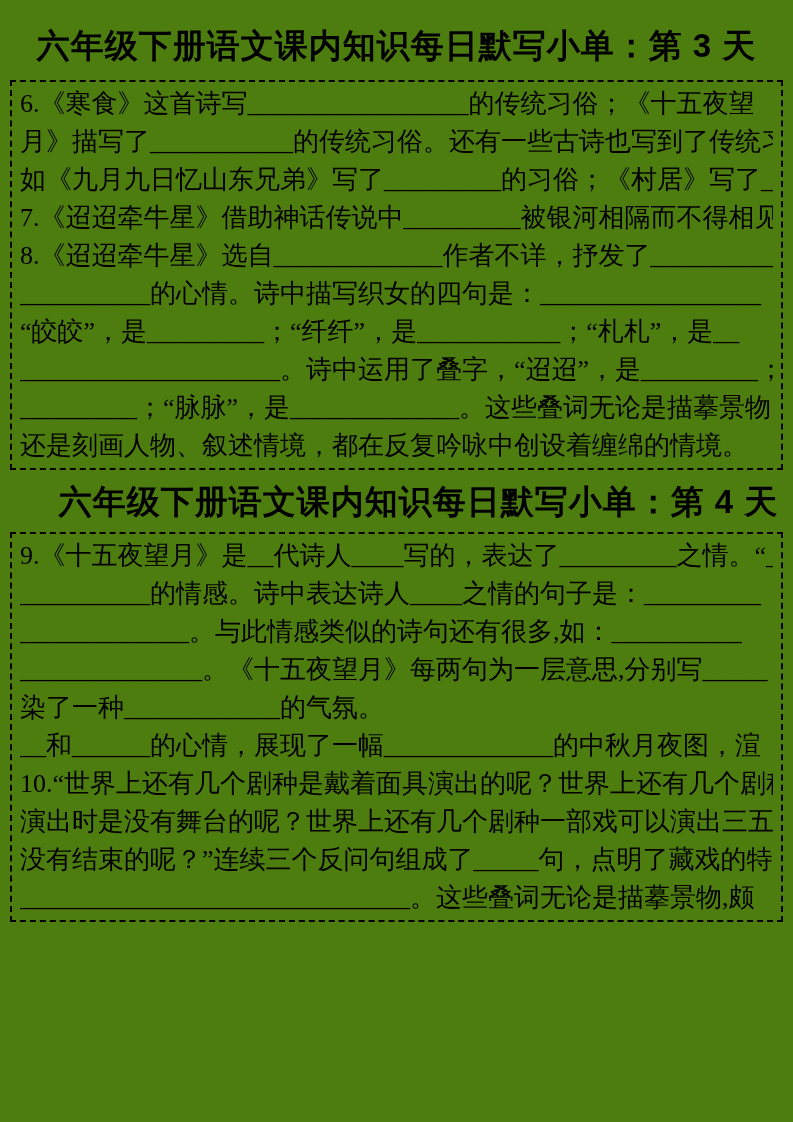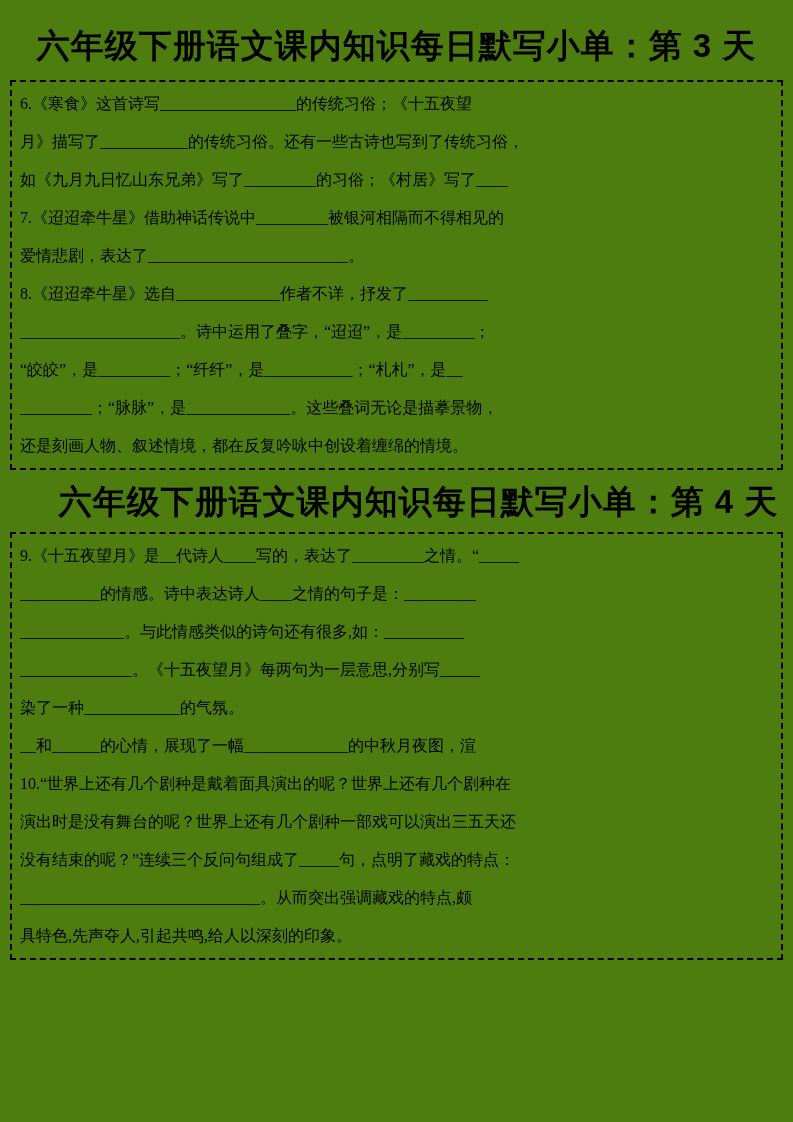--- a/index.html
+++ b/index.html
@@ -26,21 +26,21 @@
     line-height: 44px;
     letter-spacing: 1px;
     white-space: nowrap;
   }
   .title-1 { padding-top: 24px; padding-bottom: 12px; }
   .title-2 { padding-top: 10px; padding-bottom: 8px; padding-left: 44px; }
   .question-box {
     margin: 0 10px;
     border: 2px dashed #000000;
     padding: 3px 8px;
-    font-size: 16px;
+    font-size: 26px;
     line-height: 38px;
     color: #000000;
   }
   .text-line {
     height: 38px;
     white-space: nowrap;
     overflow: hidden;
   }
 </style>
 </head>
@@ -48,39 +48,38 @@
 
 <div class="page">
 
   <div class="section">
     <h1 class="section-title title-1">六年级下册语文课内知识每日默写小单：第 3 天</h1>
     <div class="question-box">
         <div class="text-line">6.《寒食》这首诗写_________________的传统习俗；《十五夜望</div>
         <div class="text-line">月》描写了___________的传统习俗。还有一些古诗也写到了传统习俗，</div>
         <div class="text-line">如《九月九日忆山东兄弟》写了_________的习俗；《村居》写了____</div>
         <div class="text-line">7.《迢迢牵牛星》借助神话传说中_________被银河相隔而不得相见的</div>
-        <div class="text-line">爱情悲剧，表达了_________________________。</div>
         <div class="text-line">8.《迢迢牵牛星》选自_____________作者不详，抒发了__________</div>
+        <div class="text-line">__________的心情。诗中描写织女的四句是：_________________</div>
+        <div class="text-line">“皎皎”，是_________；“纤纤”，是___________；“札札”，是__</div>
         <div class="text-line">____________________。诗中运用了叠字，“迢迢”，是_________；</div>
-        <div class="text-line">“皎皎”，是_________；“纤纤”，是___________；“札札”，是__</div>
         <div class="text-line">_________；“脉脉”，是_____________。这些叠词无论是描摹景物，</div>
         <div class="text-line">还是刻画人物、叙述情境，都在反复吟咏中创设着缠绵的情境。</div>
       </div>
   </div>
 
   <div class="section">
     <h1 class="section-title title-2">六年级下册语文课内知识每日默写小单：第 4 天</h1>
     <div class="question-box">
         <div class="text-line">9.《十五夜望月》是__代诗人____写的，表达了_________之情。“_____</div>
         <div class="text-line">__________的情感。诗中表达诗人____之情的句子是：_________</div>
         <div class="text-line">_____________。与此情感类似的诗句还有很多,如：__________</div>
         <div class="text-line">______________。《十五夜望月》每两句为一层意思,分别写_____</div>
         <div class="text-line">染了一种____________的气氛。</div>
         <div class="text-line">__和______的心情，展现了一幅_____________的中秋月夜图，渲</div>
         <div class="text-line">10.“世界上还有几个剧种是戴着面具演出的呢？世界上还有几个剧种在</div>
         <div class="text-line">演出时是没有舞台的呢？世界上还有几个剧种一部戏可以演出三五天还</div>
         <div class="text-line">没有结束的呢？”连续三个反问句组成了_____句，点明了藏戏的特点：</div>
-        <div class="text-line">______________________________。从而突出强调藏戏的特点,颇</div>
-        <div class="text-line">具特色,先声夺人,引起共鸣,给人以深刻的印象。</div>
+        <div class="text-line">______________________________。这些叠词无论是描摹景物,颇</div>
       </div>
   </div>
 
 </div>
 
 </body></html>

